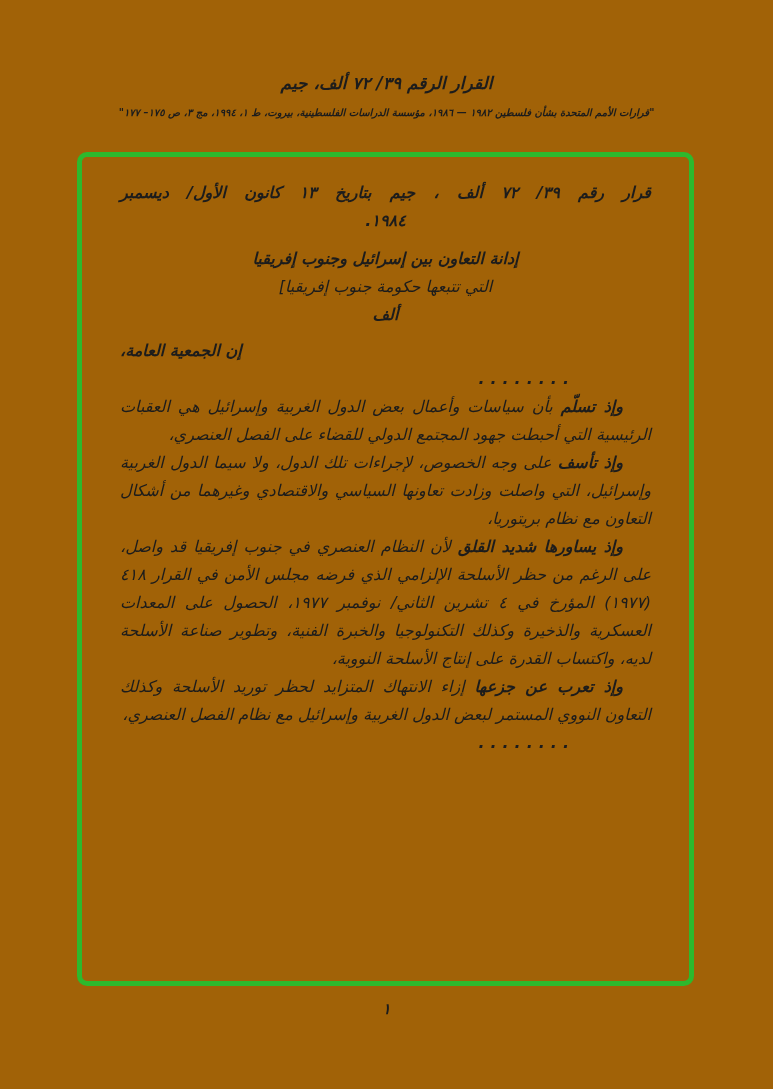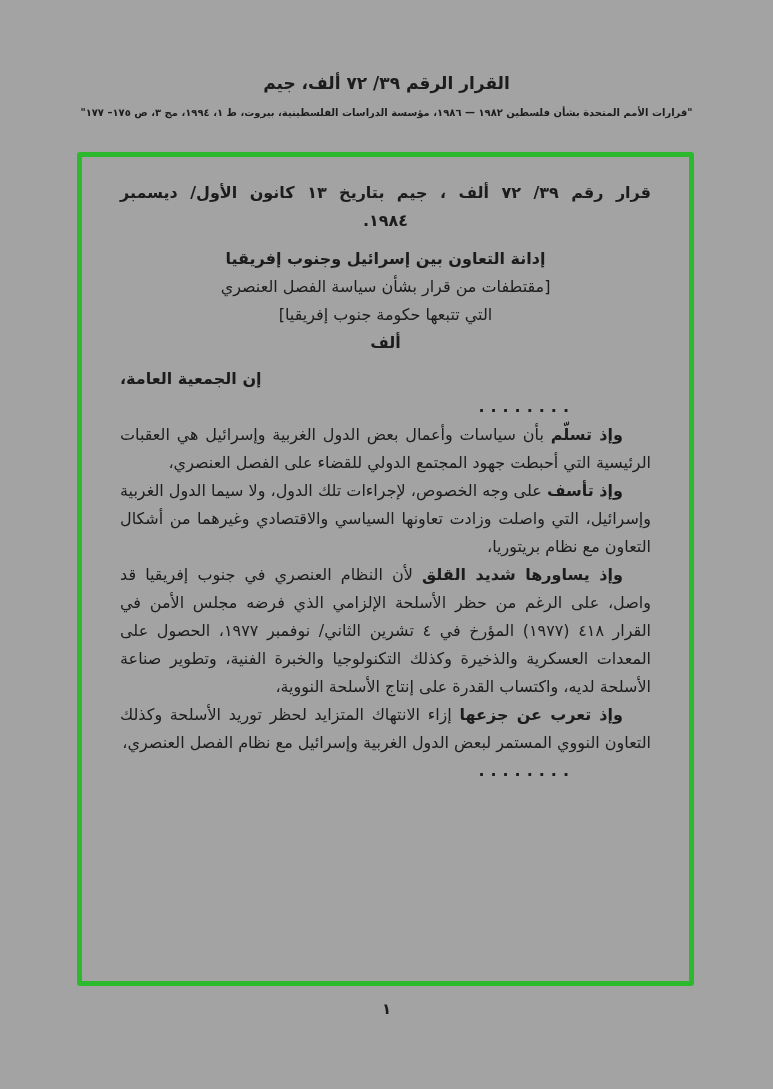--- a/index.html
+++ b/index.html
@@ -4,36 +4,36 @@
 <style>
   * { margin: 0; padding: 0; box-sizing: border-box; }
   html, body { background: #ffffff; }
   body {
     width: 773px; height: 1089px;
     position: relative;
     font-family: "DejaVu Sans", sans-serif;
     color: #1c1c1c;
     overflow: hidden;
   }
-  .sheet { position: absolute; inset: 0; background: #a3a3a3; direction: rtl; }
+  .sheet { position: absolute; inset: 0; background: #a16207; direction: rtl; font-style: italic; }
 
   
   .doc-header { text-align: center; padding-top: 72px; }
   .doc-title { font-size: 17px; font-weight: 700; line-height: 1.4; }
   .doc-citation {
     font-size: 10px; font-weight: 700; margin-top: 11px;
     white-space: nowrap; text-align: center;
   }
 
   
   .res-box {
     position: absolute; top: 152px; left: 77px;
     width: 617px; height: 834px;
     border: 5px solid var(--box-border, #2db92d);
-    border-radius: 3px;
+    border-radius: 10px;
     padding: 22px 38px 0 38px;
     font-size: 16px; line-height: 28px;
     text-align: justify;
   }
   .intro-l1 { font-weight: 700; text-align: justify; text-align-last: justify; }
   .intro-l2 { font-weight: 700; text-align: center; }
   .c { text-align: center; text-align-last: center; }
   .main-title { font-weight: 700; margin-top: 10px; }
   .bracket { font-weight: 400; }
   .sec-letter { font-weight: 700; margin-top: 0; }
@@ -62,21 +62,20 @@
     <h1 class="doc-title">القرار الرقم ٣٩/ ٧٢ ألف، جيم</h1>
     <p class="doc-citation">"قرارات الأمم المتحدة بشأن فلسطين ١٩٨٢ — ١٩٨٦، مؤسسة الدراسات الفلسطينية، بيروت، ط ١، ١٩٩٤، مج ٣، ص ١٧٥– ١٧٧"</p>
   </header>
 
   <section class="res-box">
 
     <p class="intro-l1">قرار رقم ٣٩/ ٧٢ ألف ، جيم بتاريخ ١٣ كانون الأول/ ديسمبر</p>
     <p class="intro-l2">١٩٨٤.</p>
 
     <p class="c main-title">إدانة التعاون بين إسرائيل وجنوب إفريقيا</p>
-    <p class="c bracket">[مقتطفات من قرار بشأن سياسة الفصل العنصري</p>
     <p class="c bracket">التي تتبعها حكومة جنوب إفريقيا]</p>
 
     <p class="c sec-letter">ألف</p>
 
     <p class="preamble">إن الجمعية العامة،</p>
     <p class="dots">........</p>
 
     <p class="para">
       <b class="lead">وإذ تسلّم</b>
       <span>بأن سياسات وأعمال بعض الدول الغربية وإسرائيل هي العقبات الرئيسية التي أحبطت جهود المجتمع الدولي للقضاء على الفصل العنصري،</span>

